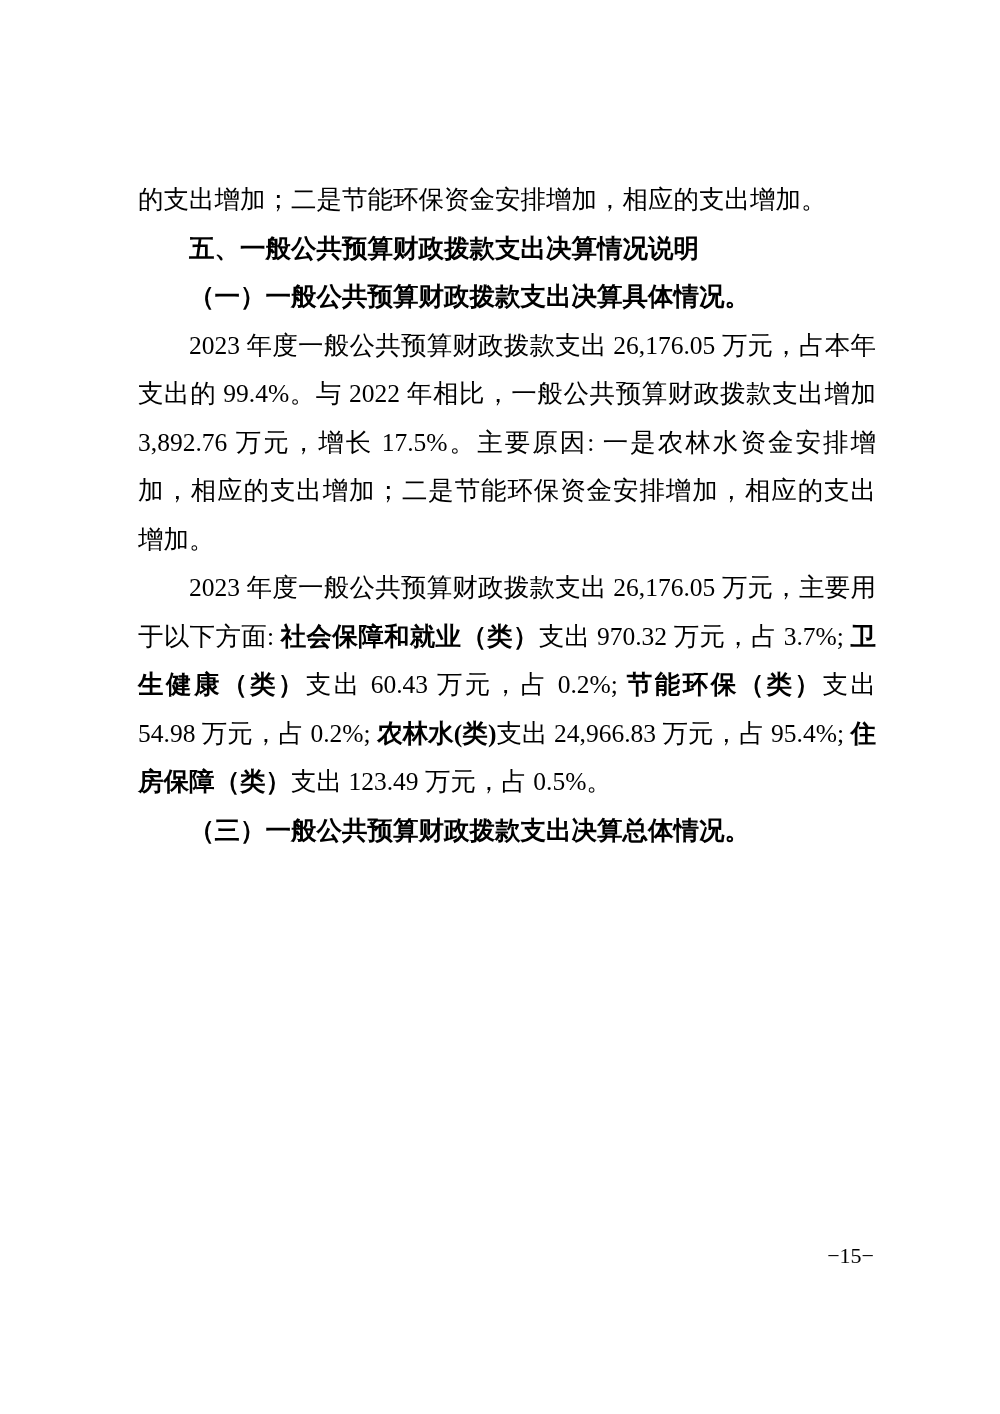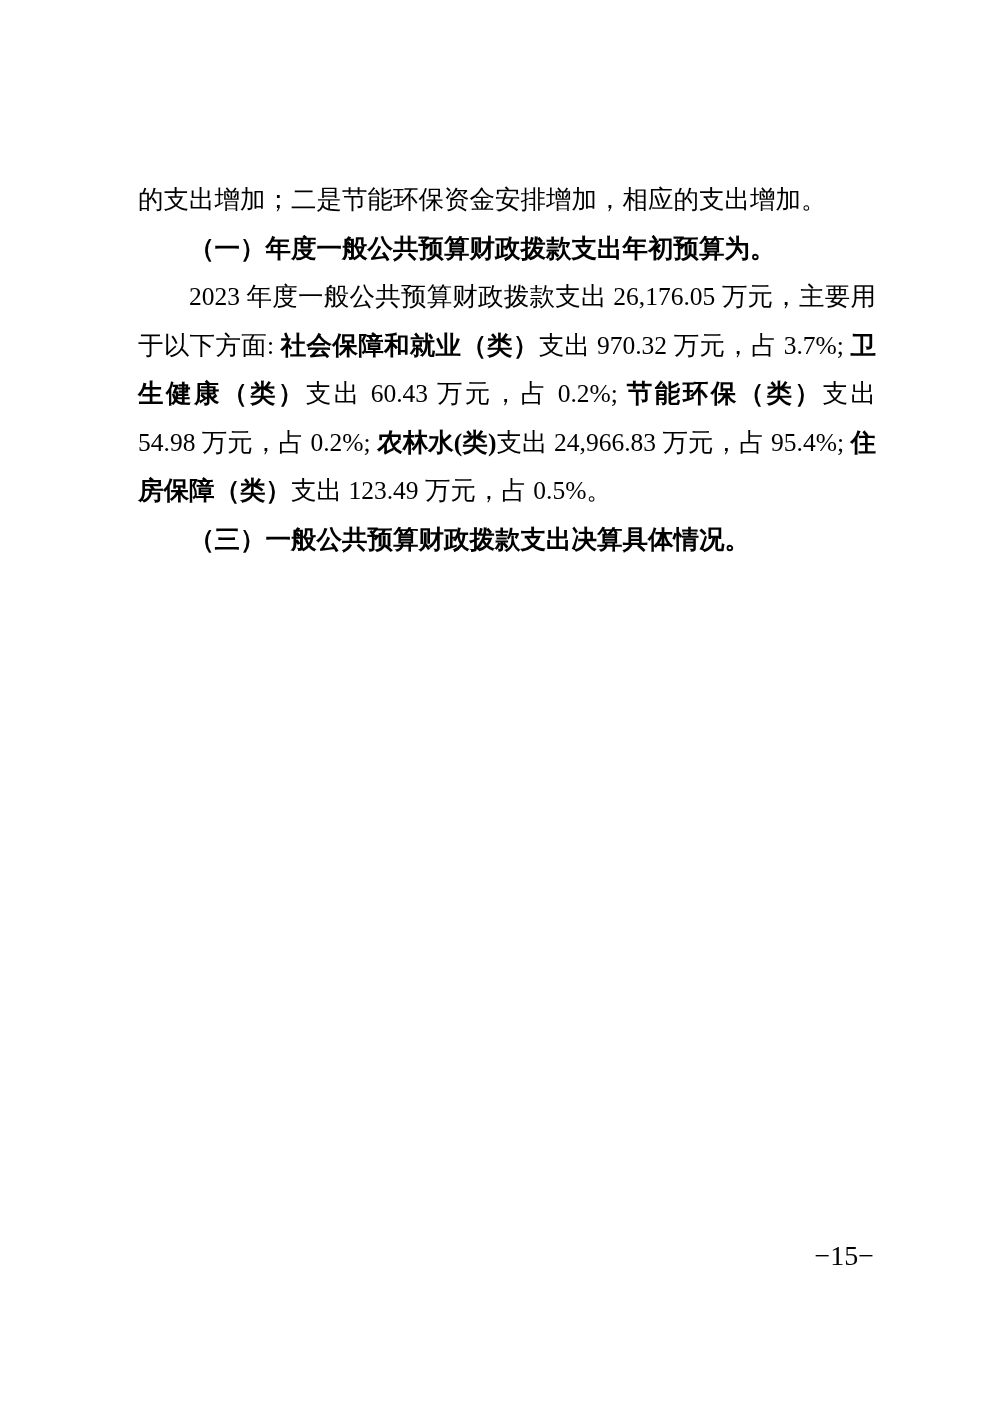--- a/index.html
+++ b/index.html
@@ -34,40 +34,42 @@
     text-indent: 2em;
     font-size: 25.5px;
     line-height: 48.5px;
     font-weight: 700;
   }
   .cat { font-weight: 700; margin-top: 20px; }
   .page-number {
     position: absolute;
     top: 1242px;
     right: 126px;
-    font-size: 28px;
+    font-size: 22px;
     line-height: 28px;
     font-weight: 400;
     text-align: center;
   }
 </style>
 </head>
 <body>
 
 <div class="page">
   <div class="content">
 
     <p class="para no-indent">的支出增加；二是节能环保资金安排增加，相应的支出增加。</p>
 
+    <h2 class="heading">五、一般公共预算财政拨款支出决算情况说明</h2>
 
-    <h3 class="heading">（一）年度一般公共预算财政拨款支出年初预算为。</h3>
+    <h3 class="heading">（一）一般公共预算财政拨款支出决算具体情况。</h3>
 
+    <p class="para">2023 年度一般公共预算财政拨款支出 26,176.05 万元，占本年支出的 99.4%。与 2022 年相比，一般公共预算财政拨款支出增加 3,892.76 万元，增长 17.5%。主要原因: 一是农林水资金安排增加，相应的支出增加；二是节能环保资金安排增加，相应的支出增加。</p>
 
 
     <p class="para"><span>2023 年度一般公共预算财政拨款支出 26,176.05 万元，主要用于以下方面: </span><span class="cat">社会保障和就业（类）</span><span>支出 970.32 万元，占 3.7%; </span><span class="cat">卫生健康（类）</span><span>支出 60.43 万元，占 0.2%; </span><span class="cat">节能环保（类）</span><span>支出 54.98 万元，占 0.2%; </span><span class="cat">农林水(类)</span><span>支出 24,966.83 万元，占 95.4%; </span><span class="cat">住房保障（类）</span><span>支出 123.49 万元，占 0.5%。</span></p>
 
-    <h3 class="heading">（三）一般公共预算财政拨款支出决算具体情况。</h3>
+    <h3 class="heading">（三）一般公共预算财政拨款支出决算总体情况。</h3>
 
 
   </div>
 
   <div class="page-number">−15−</div>
 </div>
 
 </body></html>

